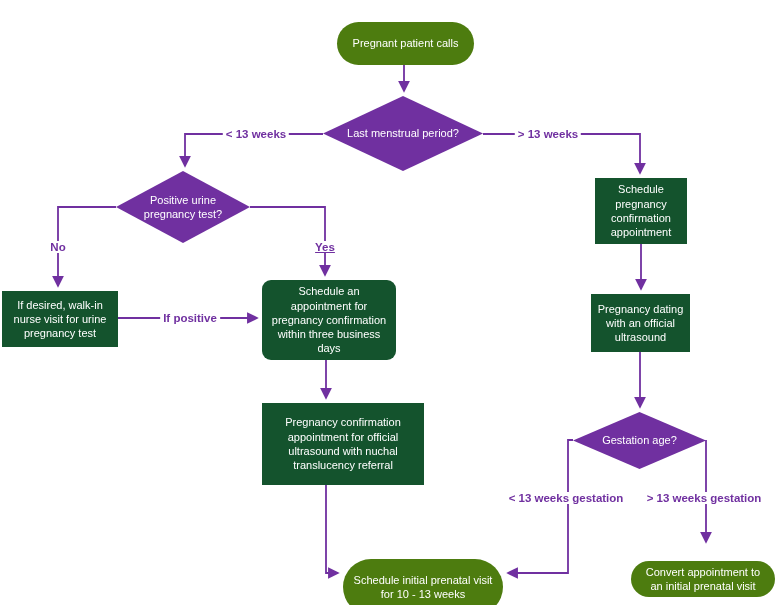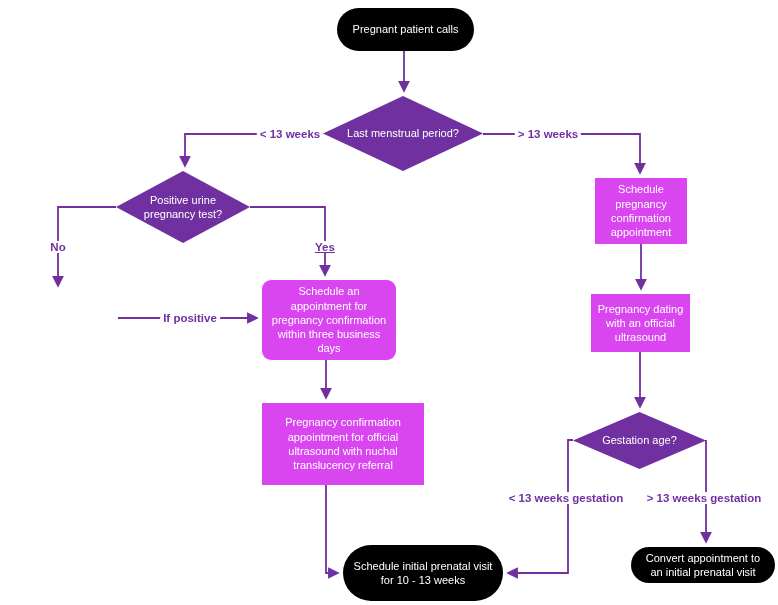--- a/index.html
+++ b/index.html
@@ -5,22 +5,22 @@
   * { box-sizing: border-box; }
   html, body { margin: 0; padding: 0; background: #ffffff; }
   body { font-family: "Liberation Sans", sans-serif; }
   .canvas { position: relative; width: 778px; height: 605px; background: #ffffff; overflow: hidden; }
   .edges { position: absolute; left: 0; top: 0; width: 778px; height: 605px; }
   .edges polyline { fill: none; stroke: #7030a0; stroke-width: 1.8px; }
   .node {
     position: absolute; display: flex; align-items: center; justify-content: center;
     text-align: center; color: #ffffff; font-size: 11px; line-height: 1.3;
   }
-  .rect { background: #d946ef; padding: 4px 6px; }
-  .pill { background: #000000; border-radius: 999px; padding: 4px 12px; }
+  .rect { background: #14532d; padding: 4px 6px; }
+  .pill { background: #4d7c0f; border-radius: 999px; padding: 4px 12px; margin-top: 14px; }
   .diamond { background: transparent; }
   .dshape { position: absolute; left: 0; top: 0; width: 100%; height: 100%; }
   .dshape polygon { fill: #7030a0; }
   .dlabel { position: relative; z-index: 1; padding: 0 16px; }
   .elabel {
     position: absolute; transform: translate(-50%, -50%);
     background: #ffffff; color: #7030a0; font-size: 11.5px; font-weight: 600;
     white-space: nowrap; padding: 0 3px; z-index: 2;
   }
 </style>
@@ -60,20 +60,23 @@
     <span class="dlabel">Last menstrual period?</span>
   </div>
 
   <div class="node diamond" style="left:116px; top:171px; width:134px; height:72px;">
     <svg class="dshape" viewBox="0 0 100 100" preserveAspectRatio="none">
         <polygon points="50,0 100,50 50,100 0,50"></polygon>
       </svg>
     <span class="dlabel">Positive urine pregnancy test?</span>
   </div>
 
+  <div class="node rect" style="left:2px; top:291px; width:116px; height:56px;">
+    <span>If desired, walk-in nurse visit for urine pregnancy test</span>
+  </div>
 
   <div class="node rect" style="left:262px; top:280px; width:134px; height:80px;border-radius:9px;">
     <span>Schedule an appointment for pregnancy confirmation within three business days</span>
   </div>
 
   <div class="node rect" style="left:262px; top:403px; width:162px; height:82px;">
     <span>Pregnancy confirmation appointment for official ultrasound with nuchal translucency referral</span>
   </div>
 
   <div class="node rect" style="left:595px; top:178px; width:92px; height:66px;">
@@ -92,21 +95,21 @@
   </div>
 
   <div class="node pill" style="left:343px; top:545px; width:160px; height:56px; padding:4px 8px;">
     <span>Schedule initial prenatal visit for 10 - 13 weeks</span>
   </div>
 
   <div class="node pill" style="left:631px; top:547px; width:144px; height:36px; padding:4px 8px;">
     <span>Convert appointment to an initial prenatal visit</span>
   </div>
 
-  <span class="elabel" style="left:256px; top:134px;margin-left:34px;">&lt; 13 weeks</span>
+  <span class="elabel" style="left:256px; top:134px;">&lt; 13 weeks</span>
   <span class="elabel" style="left:548px; top:134px;">&gt; 13 weeks</span>
   <span class="elabel" style="left:58px; top:247px;">No</span>
   <span class="elabel" style="left:325px; top:247px;text-decoration:underline;">Yes</span>
   <span class="elabel" style="left:190px; top:318px;">If positive</span>
   <span class="elabel" style="left:566px; top:498px;">&lt; 13 weeks gestation</span>
   <span class="elabel" style="left:704px; top:498px;">&gt; 13 weeks gestation</span>
 
 </div>
 
 </body></html>

